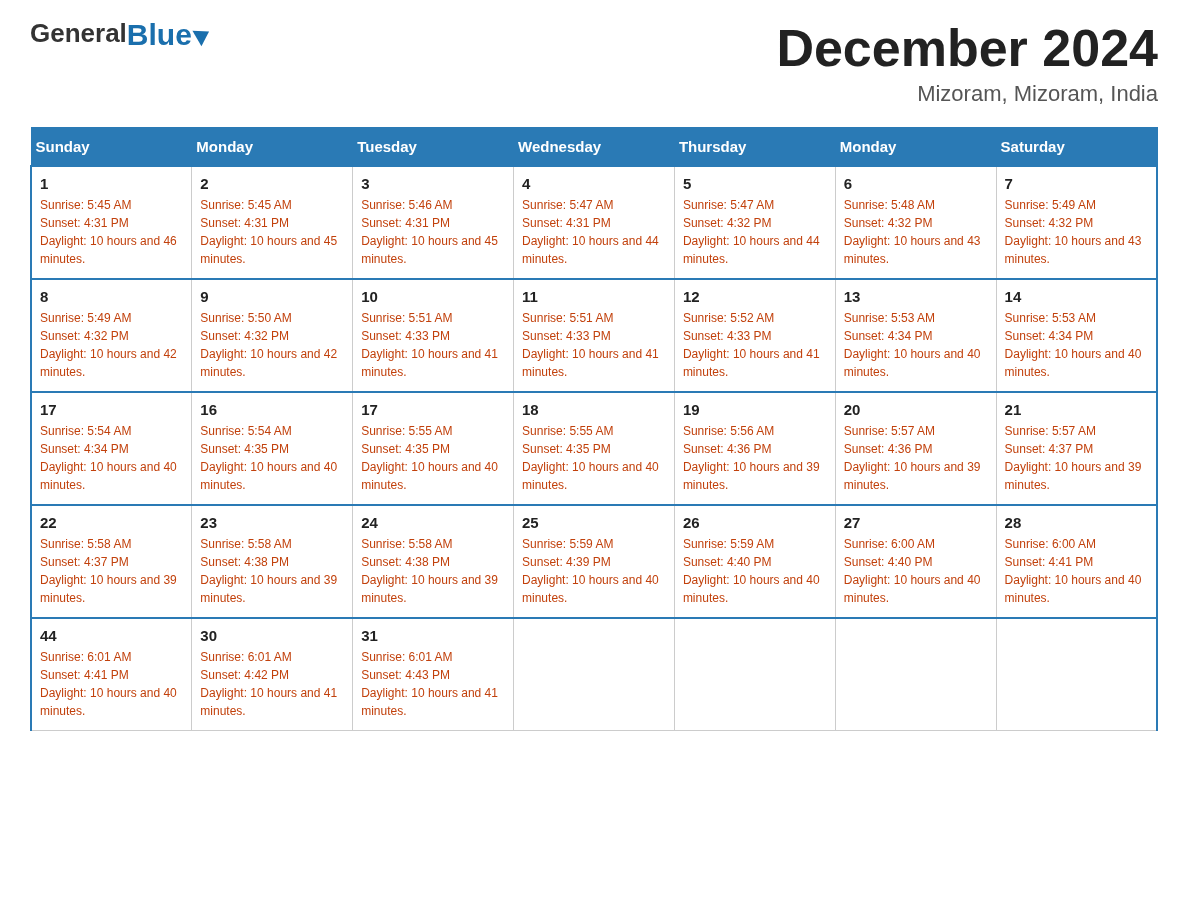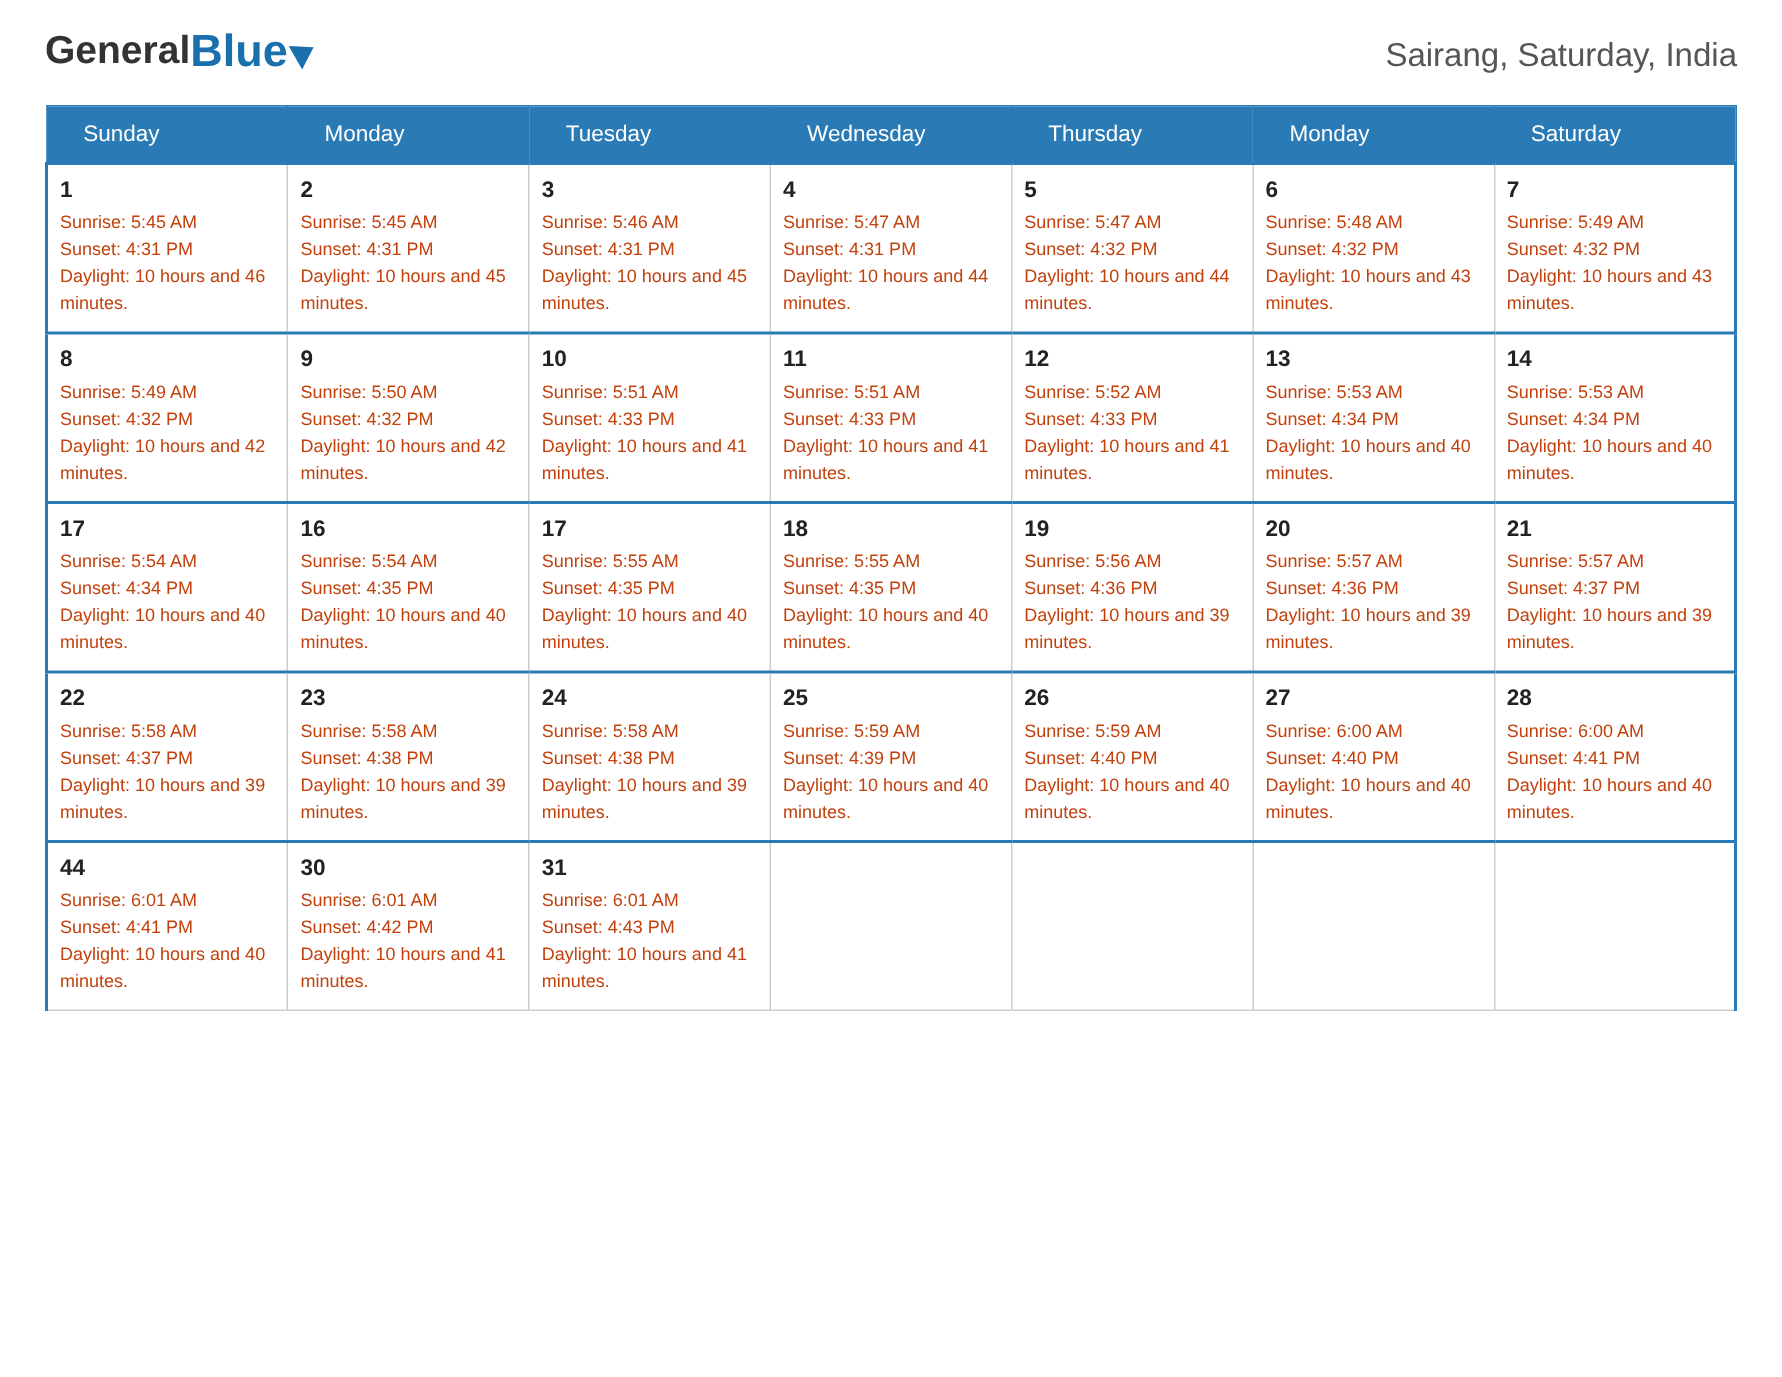--- a/index.html
+++ b/index.html
@@ -37,22 +37,22 @@
     }
     .calendar-table {
       width: 100%;
       border-collapse: collapse;
       table-layout: fixed;
     }
     .calendar-table th {
       background-color: #2a7ab5;
       color: #fff;
       font-size: 15px;
-      font-weight: normal;
-      padding: 10px 24px;
+      font-weight: bold;
+      padding: 10px 4px;
       text-align: left;
       border: 1px solid #2a7ab5;
       margin-top: 23px;
     }
     .calendar-table td {
       border: 1px solid #ccc;
       vertical-align: top;
       padding: 8px 8px 10px 8px;
       font-size: 12.5px;
       color: #333;
@@ -117,21 +117,22 @@
 
 <div class="header">
   <div class="logo">
     <div class="logo-line1">General</div>
     <div class="logo-line2">
       <span>Blue</span>
       <span class="arrow-icon"></span>
     </div>
   </div>
   <div class="title-section">
-    <div class="location">Sairang, Saturday, India</div>
+    <div class="month-title">December 2024</div>
+    <div class="location">Mizoram, Mizoram, India</div>
   </div>
 </div>
 
 <table class="calendar-table">
   <thead>
     <tr>
     <th>Sunday</th>
         <th>Monday</th>
         <th>Tuesday</th>
         <th>Wednesday</th>

